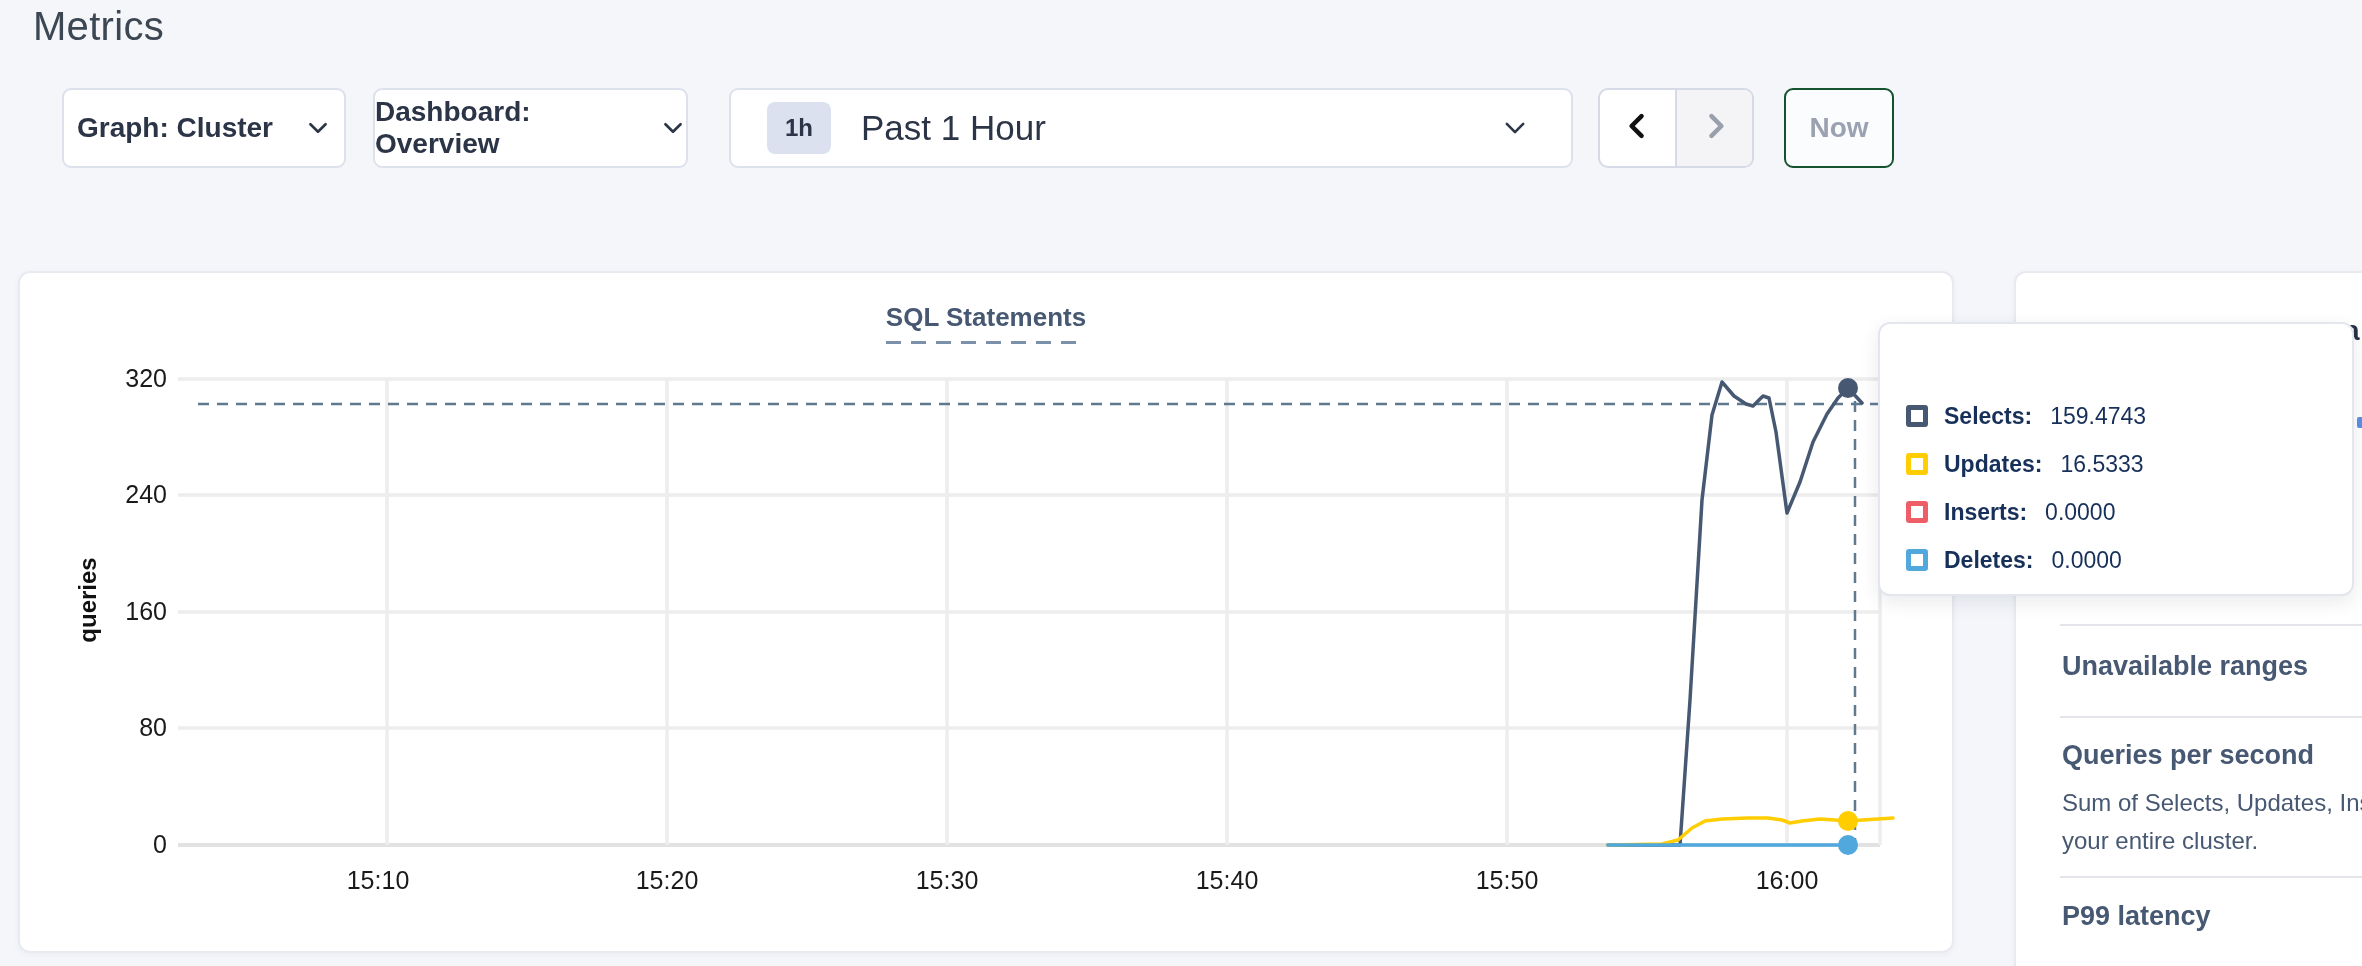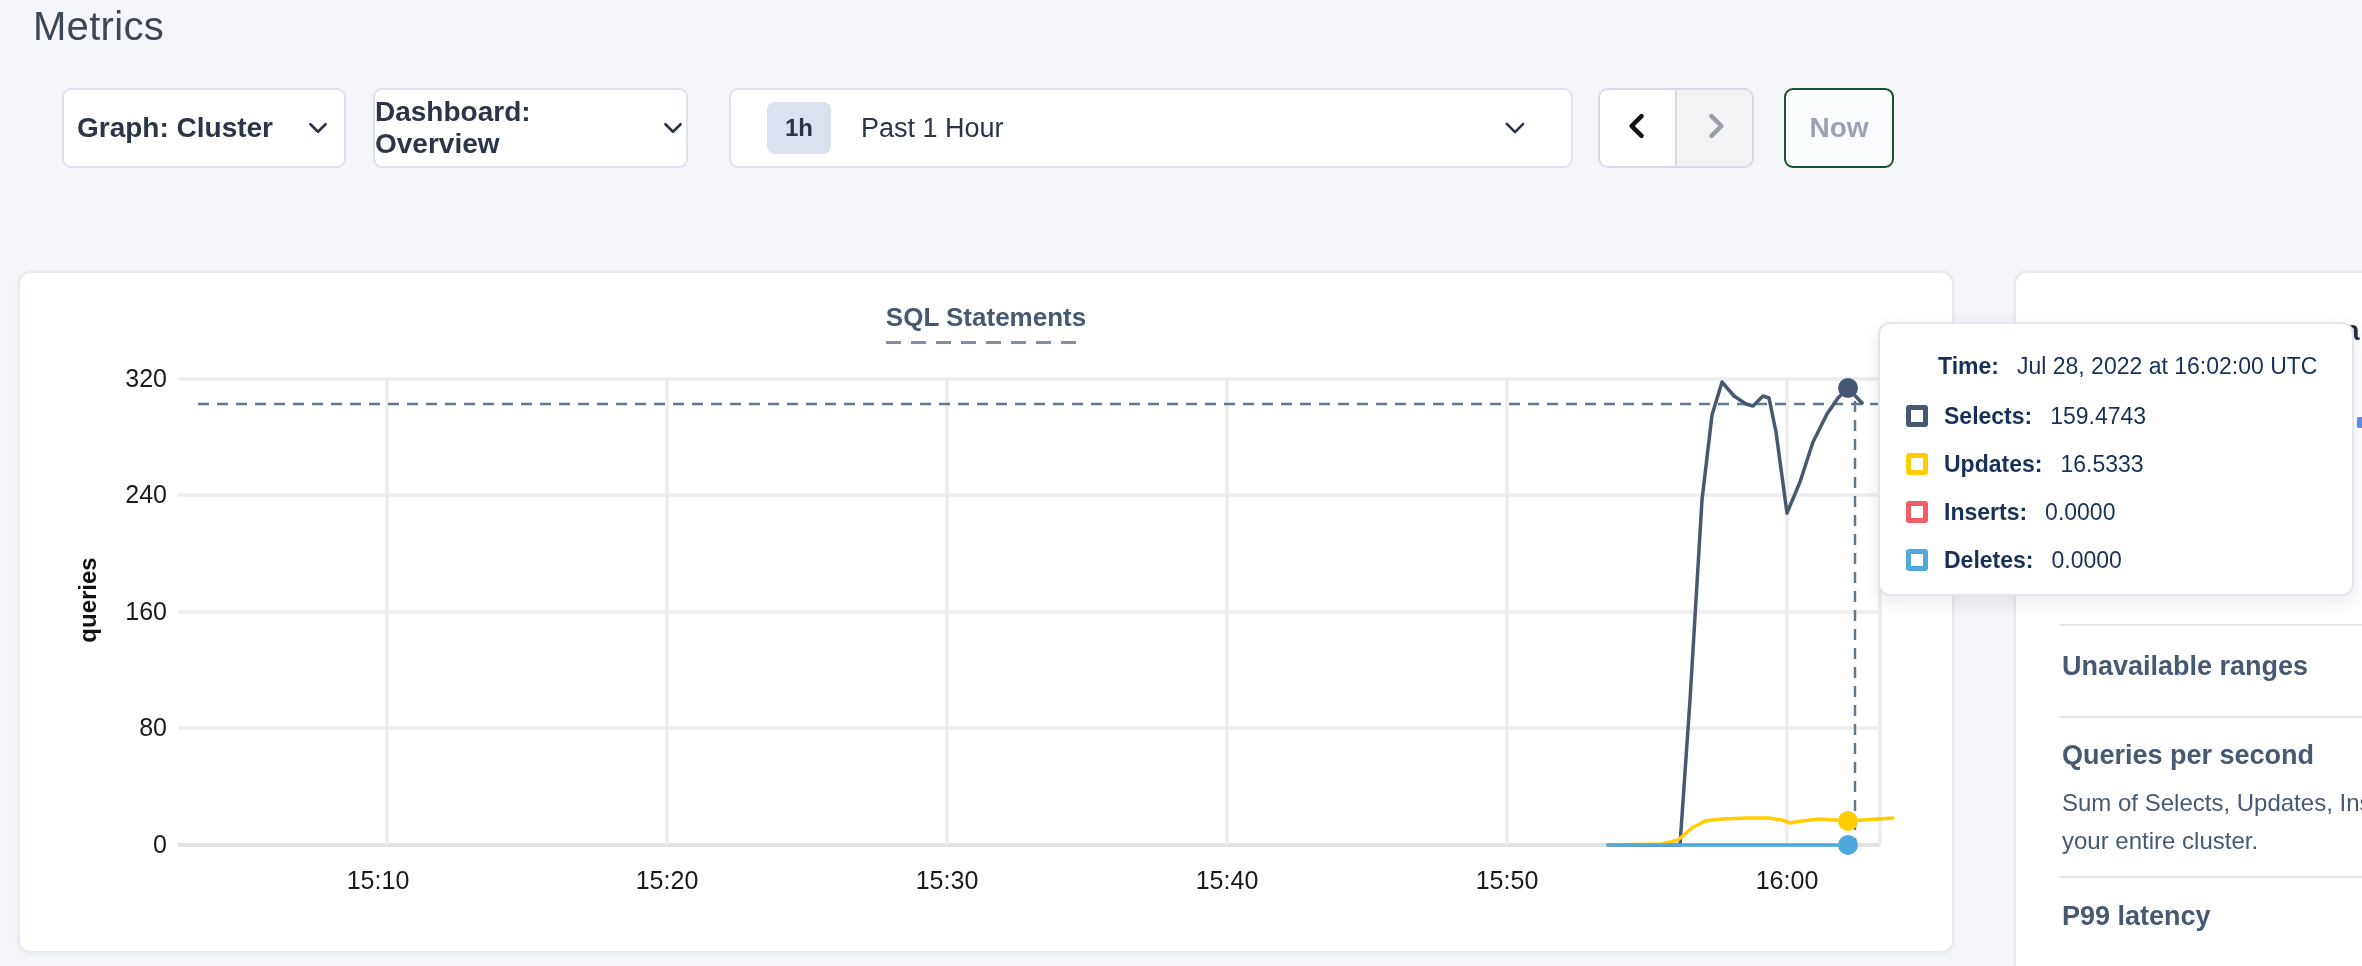--- a/index.html
+++ b/index.html
@@ -31,21 +31,21 @@
 
   .time-sel {
     left:729px; width:844px;
     display:flex; align-items:center; padding:0 42px 0 36px; cursor:pointer;
   }
   .time-badge {
     width:64px; height:52px; background:#dbe1ee; border-radius:8px;
     display:flex; align-items:center; justify-content:center;
     font-size:24px; font-weight:700; color:#2c3547;
   }
-  .time-label { margin-left:30px; font-size:27px; font-weight:500; color:#2c3547; flex:1; }
+  .time-label { margin-left:30px; font-size:35px; font-weight:500; color:#2c3547; flex:1; }
 
   .pager {
     left:1598px; top:88px; width:156px; height:80px;
     border:2px solid #d5dae6; border-radius:10px; background:#fff;
     display:flex; overflow:hidden;
   }
   .pager-btn { flex:1; display:flex; align-items:center; justify-content:center; cursor:pointer; }
   .pager-next { background:#f4f4f6; border-left:2px solid #d5dae6; }
   .now-btn {
     left:1784px; top:88px; width:110px; height:80px;
@@ -203,24 +203,20 @@
 <div class="abs sb-divider" style="top:624px"></div>
 <div class="abs sb-head" style="top:651px">Unavailable ranges</div>
 <div class="abs sb-divider" style="top:716px"></div>
 <div class="abs sb-head" style="top:740px">Queries per second</div>
 <div class="abs sb-desc" style="top:789px">Sum of Selects, Updates, Inser</div>
 <div class="abs sb-desc" style="top:827px">your entire cluster.</div>
 <div class="abs sb-divider" style="top:876px"></div>
 <div class="abs sb-head" style="top:901px">P99 latency</div>
 
 <div class="abs tooltip">
-  <div class="t-row t-time">
-    <span class="t-bold">Time:</span>
-    <span class="t-val">Jul 28, 2022 at 16:02:00 UTC</span>
-  </div>
   <div class="t-row" style="top:76px">
     <span class="swatch" style="border-color: rgb(71, 88, 114);"></span>
     <span class="t-bold">Selects:</span>
     <span class="t-val">159.4743</span>
   </div>
   <div class="t-row" style="top:124px">
     <span class="swatch" style="border-color: rgb(255, 205, 0);"></span>
     <span class="t-bold">Updates:</span>
     <span class="t-val">16.5333</span>
   </div>

